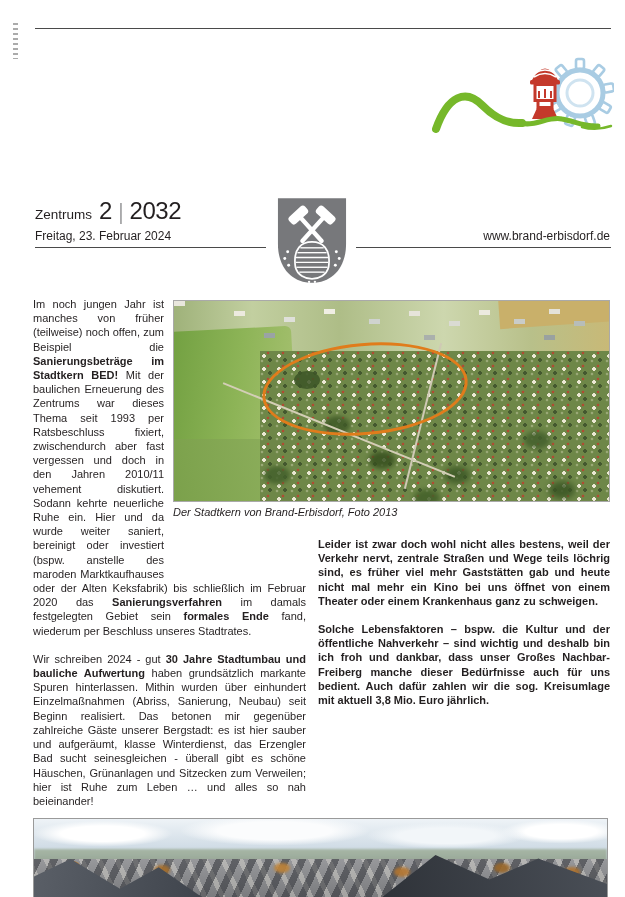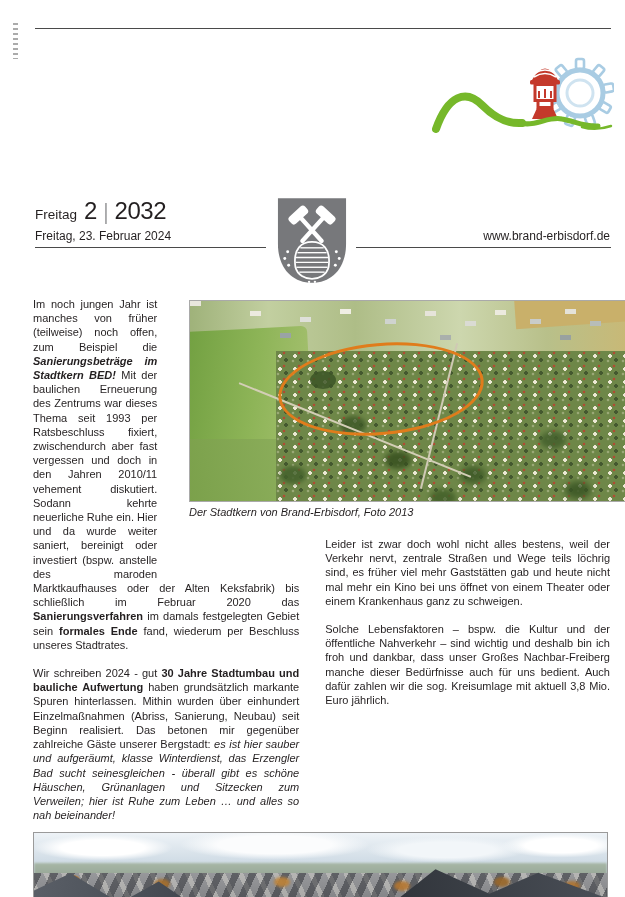--- a/index.html
+++ b/index.html
@@ -23,31 +23,31 @@
   .issue-sep{font-size:22px;color:#6d6e71;margin:0 6px;font-weight:normal;transform:scaleX(.6);display:inline-block;}
   .issue-date{font-size:12px;margin-top:4px;}
   .website{position:absolute;right:15px;top:229px;font-size:12px;}
   .rule-l{position:absolute;left:35px;top:247px;width:231px;height:1px;background:#4a4a4a;}
   .rule-r{position:absolute;left:356px;top:247px;width:255px;height:1px;background:#4a4a4a;}
   .shield-svg{position:absolute;left:276px;top:196px;width:72px;height:90px;}
   
   .main{position:absolute;top:297px;left:33px;width:577px;}
   .headline{margin:0 0 13px 0;text-align:center;font-size:17px;font-weight:bold;color:#1d1d1b;}
   .article{position:relative;}
-  .aerial{position:absolute;left:156px;top:3px;width:437px;margin:0;}
+  .aerial{position:absolute;left:140px;top:3px;width:437px;margin:0;}
   .aerial-photo{position:relative;width:435px;height:200px;border:1px solid #a9a9a9;overflow:hidden;background:#7d9b55;}
   .figcap{font-size:11px;font-style:italic;margin-top:4px;color:#231f20;}
   .columns{display:flex;}
   .col-left{width:273px;}
-  .col-right{width:292px;margin-left:26px;padding-top:240px;}
+  .col-right{width:292px;margin-left:12px;padding-top:240px;font-weight:bold;}
   .body-text{font-size:11px;line-height:14.2px;text-align:justify;margin:0;hyphens:auto;-webkit-hyphens:auto;}
   .spacer{float:right;width:142px;height:270px;}
   .p-gap{margin-top:14px;}
   .b{font-weight:bold;}
-  .i{font-style:italic;}
+  .i{}
   
   .aerial-photo > div{position:absolute;}
   .a-top{left:0;top:0;width:100%;height:56px;
      background:linear-gradient(90deg,#9fb27a,#c2cfa0 18%,#aebd87 38%,#cdd7ae 62%,#b8c08a 82%,#c8b977 100%);}
   .a-tan{right:-10px;top:-6px;width:120px;height:30px;background:#c9b06a;transform:rotate(-4deg);}
   .a-fieldL{left:-8px;top:28px;width:128px;height:118px;background:linear-gradient(100deg,#6f9e3f,#8db457 55%,#a7c171);transform:rotate(-3deg);border-radius:6px;}
   .a-field2{left:-6px;top:138px;width:150px;height:70px;background:linear-gradient(80deg,#7aa04a,#93b362);}
   .a-town{left:86px;top:50px;right:0;bottom:0;background-color:#6e8748;
      background-image:
        radial-gradient(circle 2px at 4px 5px,#ece8d4 92%,transparent),
@@ -134,21 +134,21 @@
         <path d="M4,76 C16,42 34,36 50,52 C64,66 76,71 90,70" stroke-width="8"></path>
         <path d="M88,70 C104,74 116,63 130,66 C142,68 152,74 166,73" stroke-width="5"></path>
         <path d="M150,74 C160,77 170,76 179,73" stroke-width="2.4"></path>
       </g>
     </svg>
 
   </header>
 
   <div class="issue-left">
     <div class="issue-line">
-      <span class="issue-label">Freitag</span>
+      <span class="issue-label">Zentrums</span>
       <span class="issue-num">2</span>
       <span class="issue-sep">|</span>
       <span class="issue-num">2032</span>
     </div>
     <div class="issue-date">Freitag, 23. Februar 2024</div>
   </div>
 
   <div class="website">www.brand-erbisdorf.de</div>
   <div class="rule-l"></div>
   <div class="rule-r"></div>

